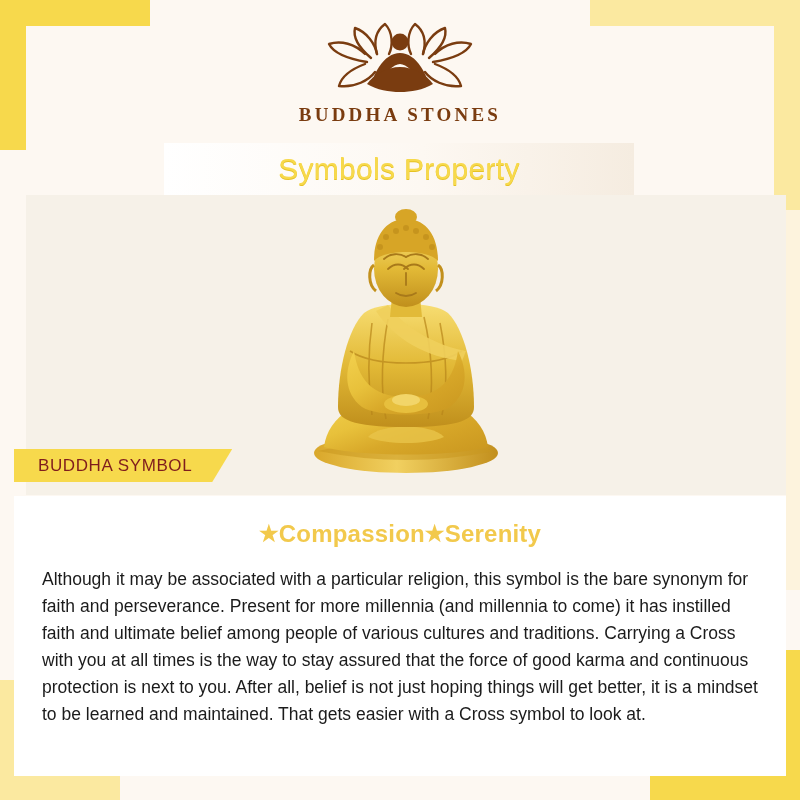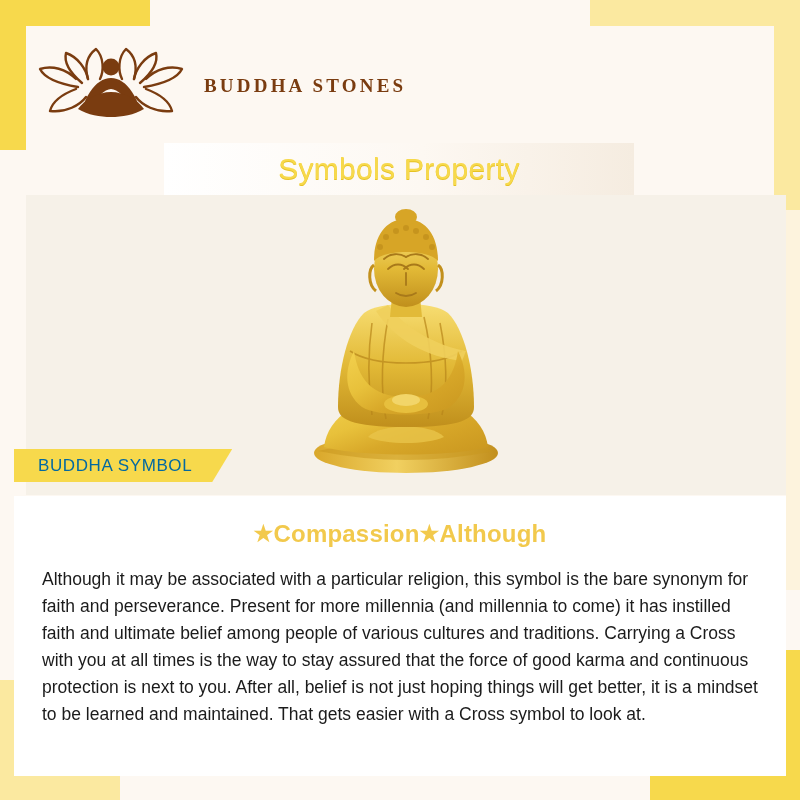--- a/index.html
+++ b/index.html
@@ -91,26 +91,25 @@
   }
 
   
   .header {
     position: absolute;
     top: 0;
     left: 26px;
     right: 26px;
     height: 150px;
     display: flex;
-    flex-direction: row;
+    flex-direction: column;
     align-items: center;
     justify-content: flex-start;
     padding-top: 18px;
     box-sizing: border-box;
-    gap: 8px;
   }
   .logo-mark {
     width: 170px;
     height: 82px;
     display: block;
   }
   .brand-name {
     margin-top: 4px;
     font-size: 19px;
     letter-spacing: 3.2px;
@@ -165,21 +164,21 @@
     left: 14px;
     height: 33px;
     padding: 0 40px 0 24px;
     background: #f7d94c;
     display: flex;
     align-items: center;
     clip-path: polygon(0 0, 100% 0, calc(100% - 20px) 100%, 0 100%);
   }
   .symbol-tag span {
     font-size: 17px;
-    color: #0369a1;
+    color: #7f1d1d;
     letter-spacing: 0.6px;
   }
 
   
   .body-area {
     position: absolute;
     top: 496px;
     left: 14px;
     right: 14px;
     bottom: 24px;
@@ -329,18 +328,18 @@
       </svg>
     </div>
   </div>
 
   <div class="symbol-tag">
     <span>BUDDHA SYMBOL</span>
   </div>
 
   <div class="body-area">
     <div class="subtitle">
-      <span class="star">★</span><span>Compassion</span><span class="star">★</span><span>Although</span>
+      <span class="star">★</span><span>Compassion</span><span class="star">★</span><span>Serenity</span>
     </div>
     <p class="paragraph">Although it may be associated with a particular religion, this symbol is the bare synonym for faith and perseverance. Present for more millennia (and millennia to come) it has instilled faith and ultimate belief among people of various cultures and traditions. Carrying a Cross with you at all times is the way to stay assured that the force of good karma and continuous protection is next to you. After all, belief is not just hoping things will get better, it is a mindset to be learned and maintained. That gets easier with a Cross symbol to look at.</p>
   </div>
 
 </div>
 
 </body></html>

